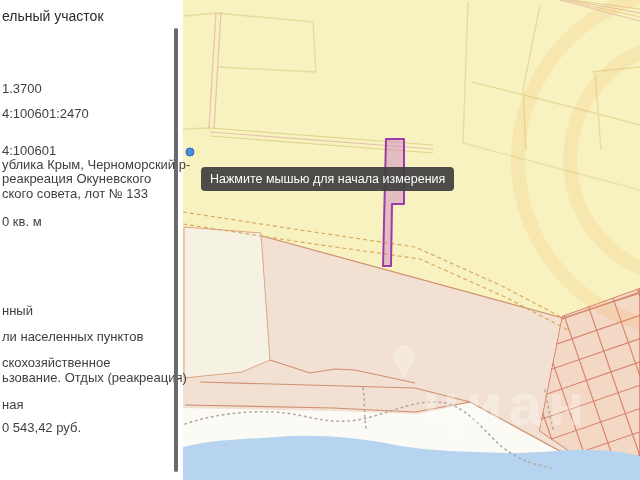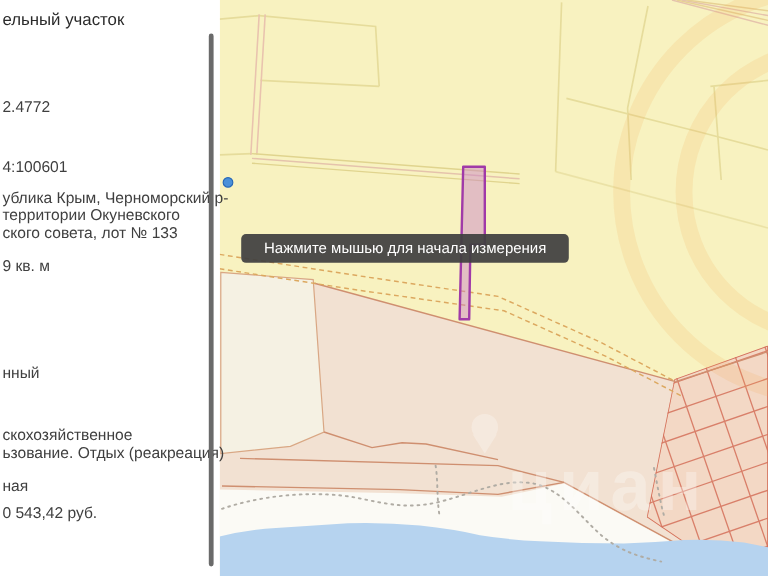--- a/index.html
+++ b/index.html
@@ -15,37 +15,39 @@
   #panel-scrollbar{position:absolute;left:174px;top:28px;width:4px;height:444px;
     background:#6a6a6a;border-radius:2px;}
 
   
   #map-wrap{position:absolute;left:183px;top:0;width:457px;height:480px;}
   #map-svg{display:block;}
 
   
   #measure-tooltip{position:absolute;left:201px;top:167px;height:24px;
     background:rgba(64,64,64,.93);color:#ffffff;font-size:12.5px;
-    line-height:24px;padding:0 19px;border-radius:4px;white-space:nowrap;
-    z-index:10;margin-top:28px;}
+    line-height:24px;padding:0 9px;border-radius:4px;white-space:nowrap;
+    z-index:10;}
 </style>
 </head>
 <body>
 
 <div id="stage">
 
   <div id="info-panel">
     <div class="pline header" style="top:9px">ельный участок</div>
-    <div class="pline" style="top:81px">2.4772</div>
-    <div class="pline" style="top:131px">4:100601</div>
+    <div class="pline" style="top:81px">1.3700</div>
+    <div class="pline" style="top:106px">4:100601:2470</div>
+    <div class="pline" style="top:143px">4:100601</div>
     <div class="pline" style="top:157px">ублика Крым, Черноморский р-</div>
-    <div class="pline" style="top:171px">территории Окуневского</div>
+    <div class="pline" style="top:171px">реакреация Окуневского</div>
     <div class="pline" style="top:186px">ского совета, лот № 133</div>
-    <div class="pline" style="top:214px">9 кв. м</div>
+    <div class="pline" style="top:214px">0 кв. м</div>
     <div class="pline" style="top:303px">нный</div>
+    <div class="pline" style="top:329px">ли населенных пунктов</div>
     <div class="pline" style="top:355px">скохозяйственное</div>
     <div class="pline" style="top:370px">ьзование. Отдых (реакреация)</div>
     <div class="pline" style="top:397px">ная</div>
     <div class="pline" style="top:420px">0 543,42 руб.</div>
     <div id="panel-scrollbar"></div>
   </div>
 
   <div id="map-wrap">
     <svg id="map-svg" width="457" height="480" viewBox="0 0 457 480">
       <defs>

